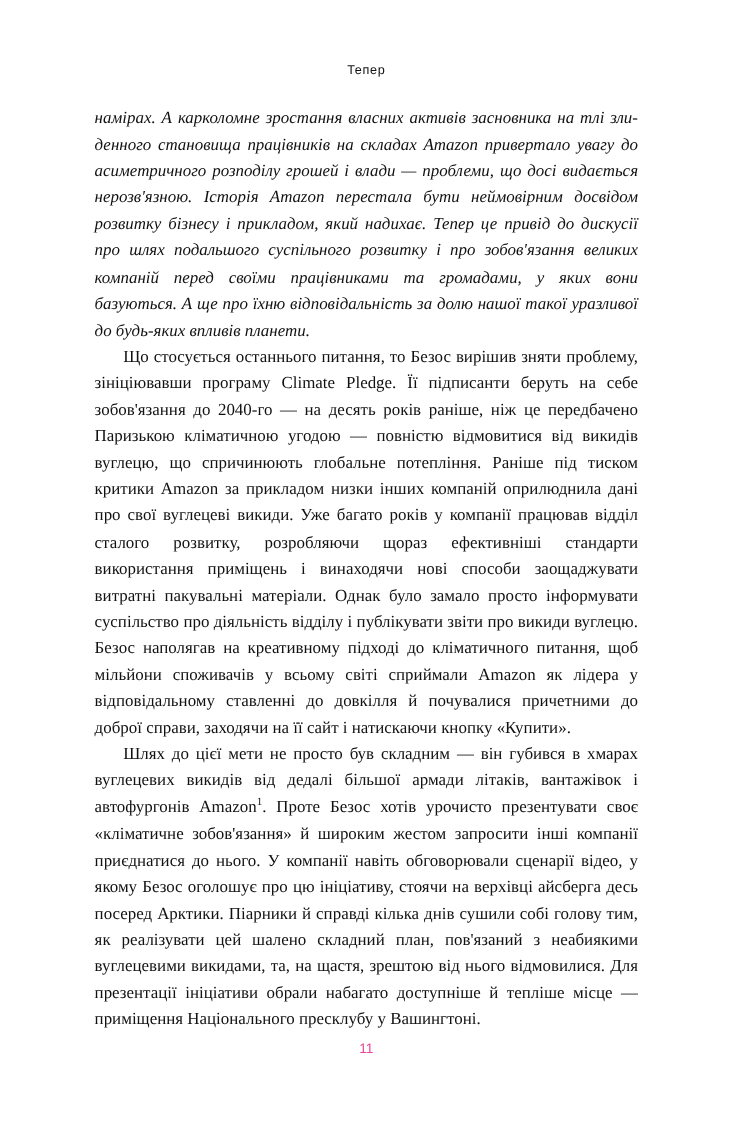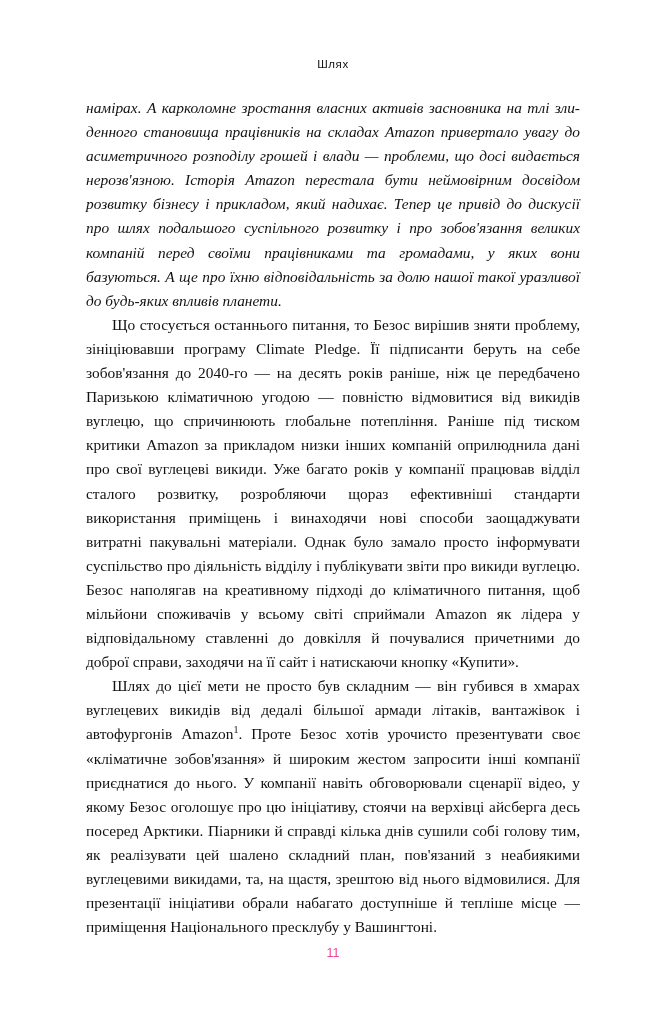--- a/index.html
+++ b/index.html
@@ -66,21 +66,21 @@
     font-family: "Liberation Sans", sans-serif;
     font-size: 12.5px;
     color: #ec4899;
   }
 </style>
 </head>
 <body>
 
 <div class="page">
 
-  <div class="running-head">Шлях</div>
+  <div class="running-head">Тепер</div>
 
   <div class="body-text">
     <p class="no-indent">намірах. А карколомне зростання власних активів засновника на тлі зли­денного становища працівників на складах Amazon привертало увагу до асиметричного розподілу грошей і влади — проблеми, що досі видається нерозв'язною. Історія Amazon перестала бути неймовірним досвідом розвитку бізнесу і прикладом, який надихає. Тепер це привід до дискусії про шлях подальшого суспільного розвитку і про зобов'язання великих компаній перед своїми працівниками та громадами, у яких вони базуються. А ще про їхню відповідальність за долю нашої такої уразливої до будь-яких впливів планети.</p>
     <p>Що стосується останнього питання, то Безос вирішив зняти проблему, зініціювавши програму Climate Pledge. Її підписанти беруть на себе зобов'язання до 2040-го — на десять років раніше, ніж це передбачено Паризькою кліматичною угодою — повністю відмовитися від викидів вуглецю, що спричинюють глобальне потепління. Раніше під тиском критики Amazon за прикладом низки інших компаній оприлюднила дані про свої вуглецеві викиди. Уже багато років у компанії працював відділ сталого розвитку, розробляючи щораз ефективніші стандарти використання приміщень і винаходячи нові способи заощаджувати витратні пакувальні матеріали. Однак було замало просто інформувати суспільство про діяльність відділу і публікувати звіти про викиди вуглецю. Безос наполягав на креативному підході до кліматичного питання, щоб мільйони споживачів у всьому світі сприймали Amazon як лідера у відповідальному ставленні до довкілля й почувалися причетними до доброї справи, заходячи на її сайт і натискаючи кнопку «Купити».</p>
     <p><span>Шлях до цієї мети не просто був складним — він губився в хмарах вуглецевих викидів від дедалі більшої армади літаків, вантажівок і автофургонів Amazon</span><span class="footnote-ref">1</span><span>. Проте Безос хотів урочисто презентувати своє «кліматичне зобов'язання» й широким жестом запросити інші компанії приєднатися до нього. У компанії навіть обговорювали сценарії відео, у якому Безос оголошує про цю ініціативу, стоячи на верхівці айсберга десь посеред Арктики. Піарники й справді кілька днів сушили собі голову тим, як реалізувати цей шалено складний план, пов'язаний з неабиякими вуглецевими викидами, та, на щастя, зрештою від нього відмовилися. Для презентації ініціативи обрали набагато доступніше й тепліше місце — приміщення Національного пресклубу у Вашингтоні.</span></p>
   </div>
 
   <div class="folio">11</div>
 
 </div>

